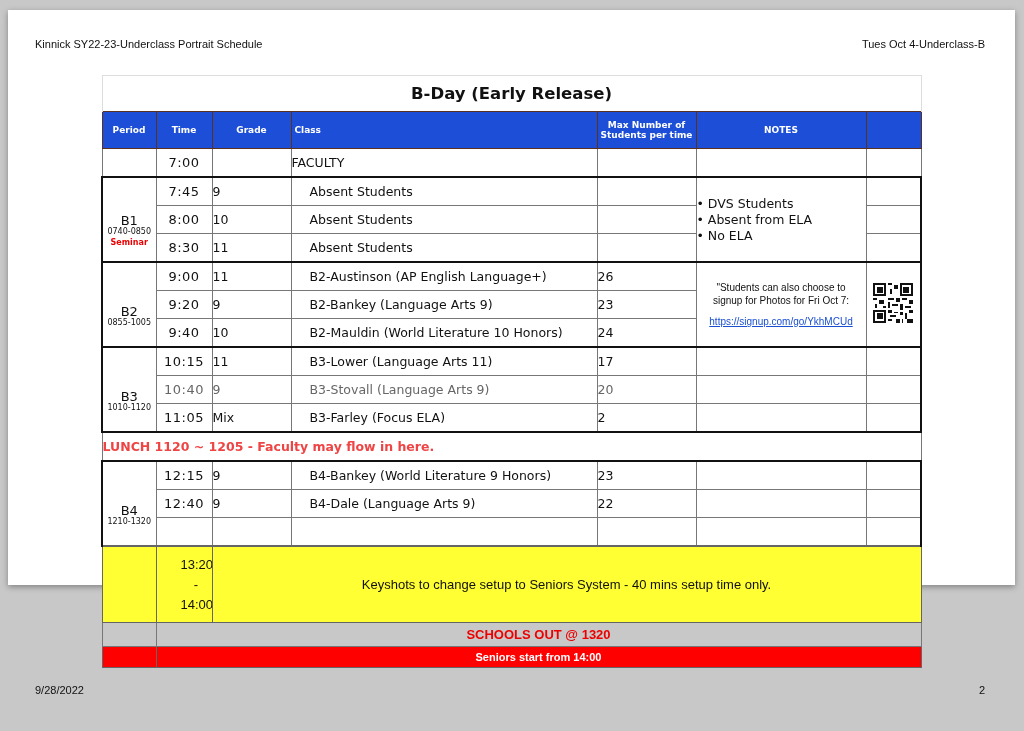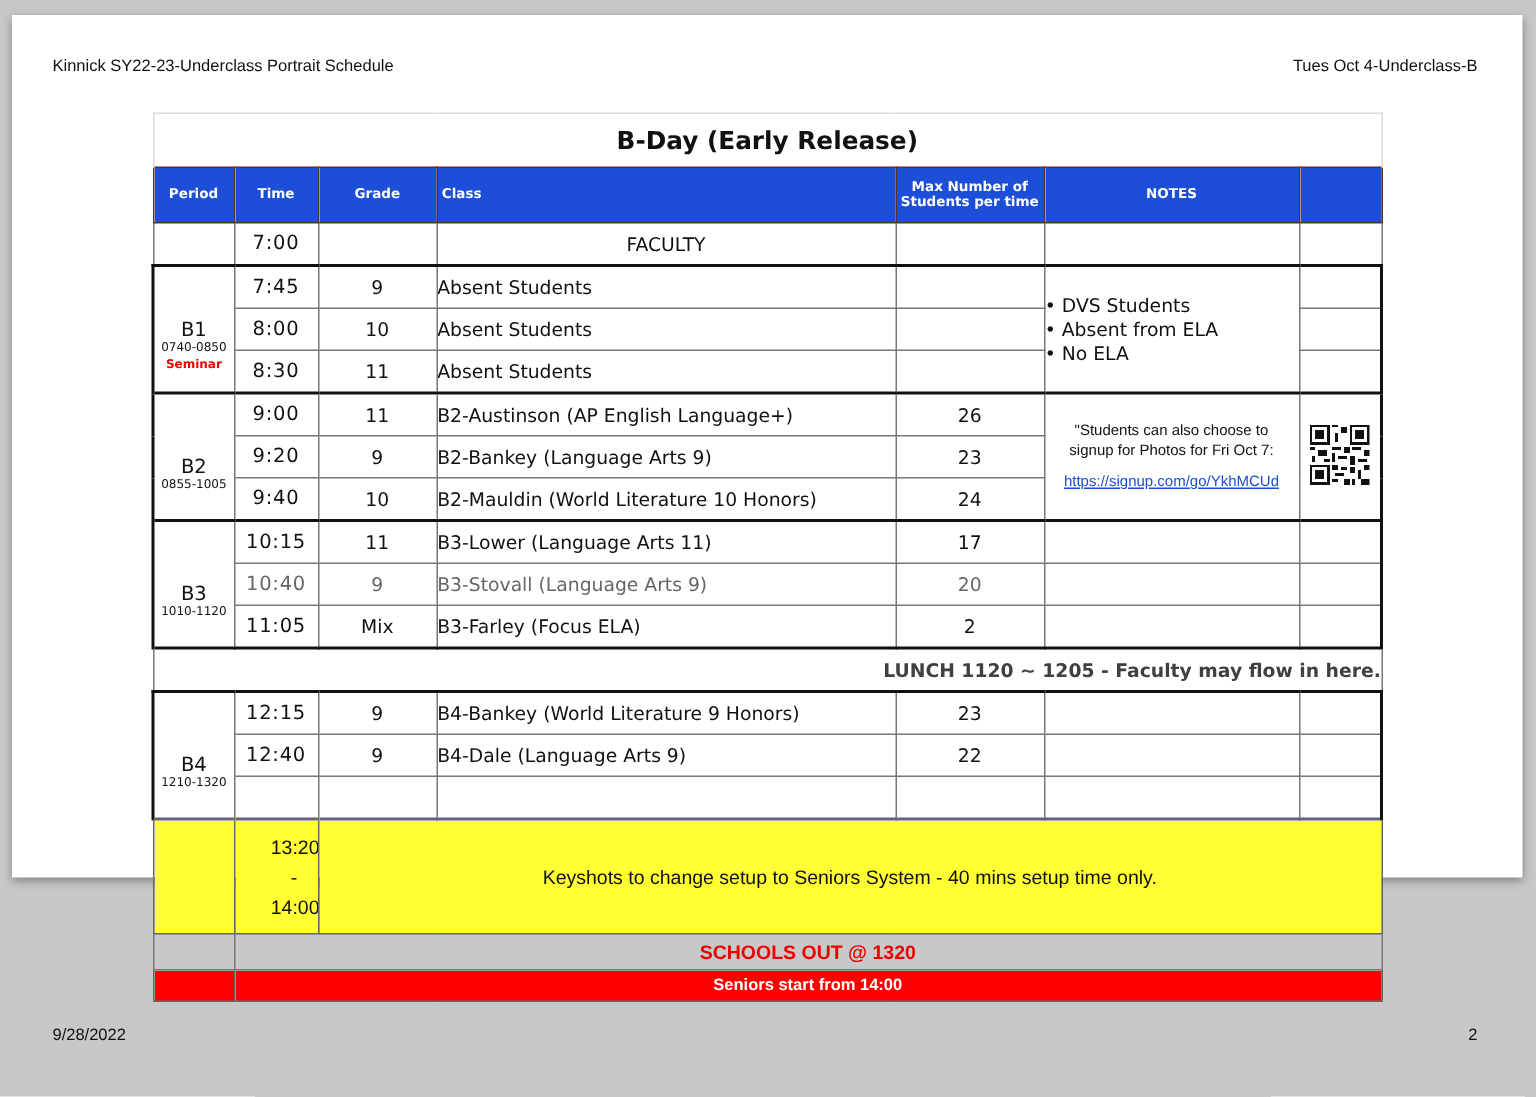--- a/index.html
+++ b/index.html
@@ -19,40 +19,40 @@
   .sheet { position:absolute; left:93px; top:65px; width:819px; }
   table { border-collapse:collapse; width:819px; table-layout:fixed; font-family:"DejaVu Sans", sans-serif; }
   td, th { border:1px solid #777; padding:0; font-size:12.5px; color:#111; overflow:hidden; }
   col.c-period { width:54px; } col.c-time { width:56px; } col.c-grade { width:79px; }
   col.c-class { width:306px; } col.c-max { width:99px; } col.c-notes { width:170px; } col.c-extra { width:55px; }
 
   .title-row td { height:35px; border:1px solid #ddd; border-bottom:none; text-align:center; font-weight:bold; font-size:16.5px; }
   .head-row th { background:#1d4ed8; color:#fff; font-size:9px; font-weight:bold; height:36px; border-color:#5a3020; text-align:center; line-height:10px; }
   .head-row th.left { text-align:left; padding-left:3px; }
   tr.r td { height:27px; }
-  td.ctr { text-align:center; }
-  td.cls { padding-left:0; white-space:nowrap; }
+  td.ctr { }
+  td.cls { padding-left:18px; white-space:nowrap; }
   td.time { text-align:center; font-size:13px; letter-spacing:0.5px; }
   .muted { color:#666 !important; }
 
   .period { text-align:center; line-height:11px; }
   .period .pn { font-size:13px; display:block;margin-top:24px; }
   .period .pt { font-size:8px; display:block; }
   .period .ps { font-size:8px; color:#e00; font-weight:bold; display:block; }
 
   .blk-top td { border-top:2px solid #111; }
   .blk-left { border-left:2px solid #111 !important; }
   .blk-right { border-right:2px solid #111 !important; }
 
   .notes-bul { text-align:left; font-size:12.5px; line-height:16px; }
   .notes-signup { text-align:center; font-family:"Liberation Sans", sans-serif; font-size:10px; line-height:13px; padding:0 4px; }
   .notes-signup a { color:#1a4fd0; text-decoration:underline; display:block; margin-top:8px; }
   .qr-cell { text-align:center; vertical-align:middle; }
 
-  .lunch td { height:27px; text-align:right; color:#404040; font-weight:bold; font-size:12.5px; }
+  .lunch td { height:27px; text-align:left; color:#ef4444; font-weight:bold; font-size:12.5px; }
   .yellow td { background:#ffff33; height:75px; border-color:#666; }
   .yellow .ytime { text-align:center; font-family:"Liberation Sans", sans-serif; font-size:13px; line-height:20px;padding-left:24px; }
   .yellow .ymsg { text-align:center; font-family:"Liberation Sans", sans-serif; font-size:13px; }
   .out td { height:23px; }
   .out .msg { text-align:center; color:#e00; font-weight:bold; font-family:"Liberation Sans", sans-serif; font-size:13px;margin-top:29px; }
   .seniors td { background:#ff0000; height:20px; border-color:#666;margin-top:28px; }
   .seniors .msg { text-align:center; color:#fff; font-weight:bold; font-family:"Liberation Sans", sans-serif; font-size:11px; }
 </style>
 </head>
 <body>

